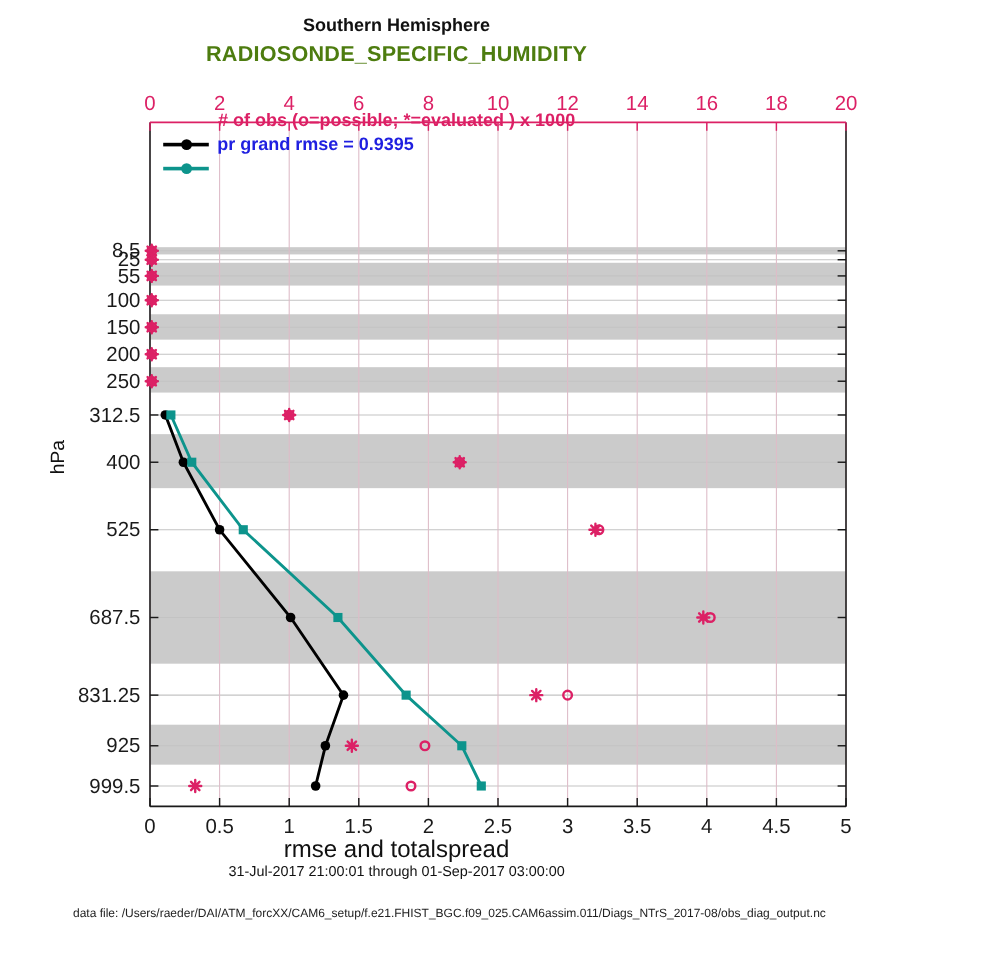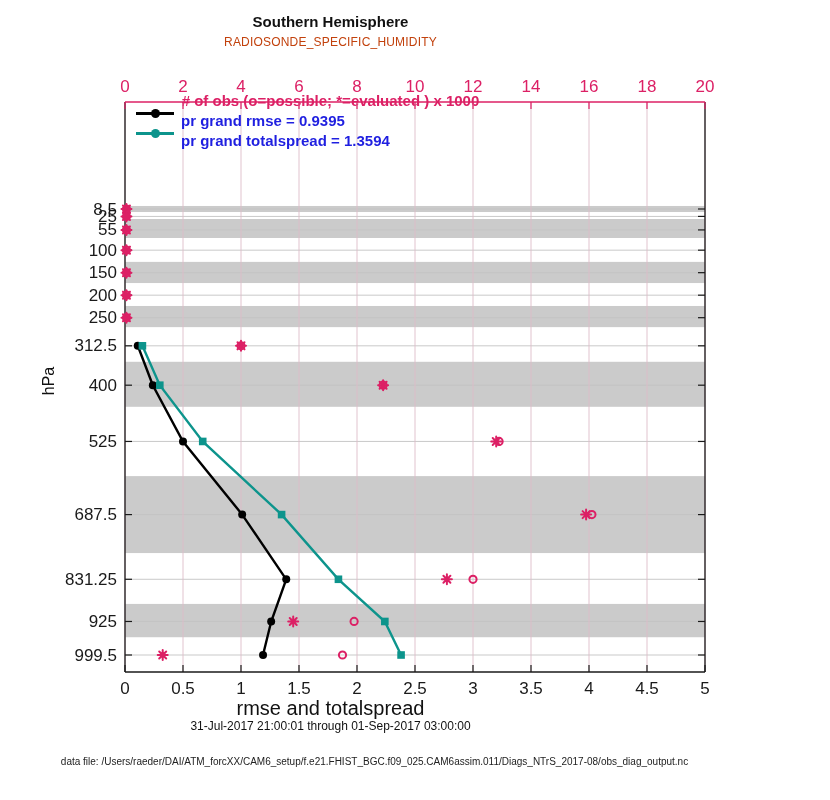--- a/index.html
+++ b/index.html
@@ -10,28 +10,28 @@
     overflow: hidden;
   }
   #figure {
     position: relative;
     width: 830px; height: 800px;
     background: #ffffff;
   }
   .abs { position: absolute; }
   .centered { left: 0; width: 661px; text-align: center; }
   #title-line1 { top: 13px; font-size: 15px; font-weight: bold; color: #111; }
-  #title-line2 { top: 35px; font-size: 12px; font-weight: normal; color: #c2410c; letter-spacing: 0.2px; }
+  #title-line2 { top: 35px; font-size: 18px; font-weight: bold; color: #4d7c0f; letter-spacing: 0.2px; }
   #obs-axis-label { top: 58px; font-size: 15px; font-weight: bold; margin-top: 34px; }
   #plot-svg { position: absolute; left: 0; top: 0; }
   svg text { font-family: "Liberation Sans", sans-serif; }
   #legend {
     position: absolute; left: 136px; top: 112px;
   }
-  .legend-row { display: flex; align-items: flex-start; height: 17px; margin-bottom: 3px; }
+  .legend-row { display: flex; align-items: center; height: 17px; margin-bottom: 3px; }
   .legend-swatch {
     position: relative; display: inline-block;
     width: 38px; height: 3px; margin-right: 7px;
   }
   .legend-dot {
     position: absolute; left: 15px; top: -3px;
     width: 9px; height: 9px; border-radius: 50%;
   }
   .legend-label { font-size: 15px; font-weight: bold; white-space: nowrap; }
   #y-axis-label {
@@ -227,21 +227,20 @@
     <div class="legend-row">
       <span class="legend-swatch" style="background: rgb(0, 0, 0);">
           <span class="legend-dot" style="background: rgb(0, 0, 0);"></span>
         </span>
       <span class="legend-label" style="color: rgb(31, 31, 224);">pr grand rmse = 0.9395</span>
     </div>
     <div class="legend-row">
       <span class="legend-swatch" style="background: rgb(13, 148, 140);">
           <span class="legend-dot" style="background: rgb(13, 148, 140);"></span>
         </span>
-      <span class="legend-label" style="color: rgb(31, 31, 224);">pr grand totalspread = 1.3594</span>
     </div>
   </div>
 
   <div id="y-axis-label" class="abs">hPa</div>
 
   <div id="x-axis-label" class="abs centered">rmse and totalspread</div>
 
   <div id="subtitle" class="abs centered">31-Jul-2017 21:00:01 through 01-Sep-2017 03:00:00</div>
 
   <div id="footer" class="abs centered">data file: /Users/raeder/DAI/ATM_forcXX/CAM6_setup/f.e21.FHIST_BGC.f09_025.CAM6assim.011/Diags_NTrS_2017-08/obs_diag_output.nc</div>

